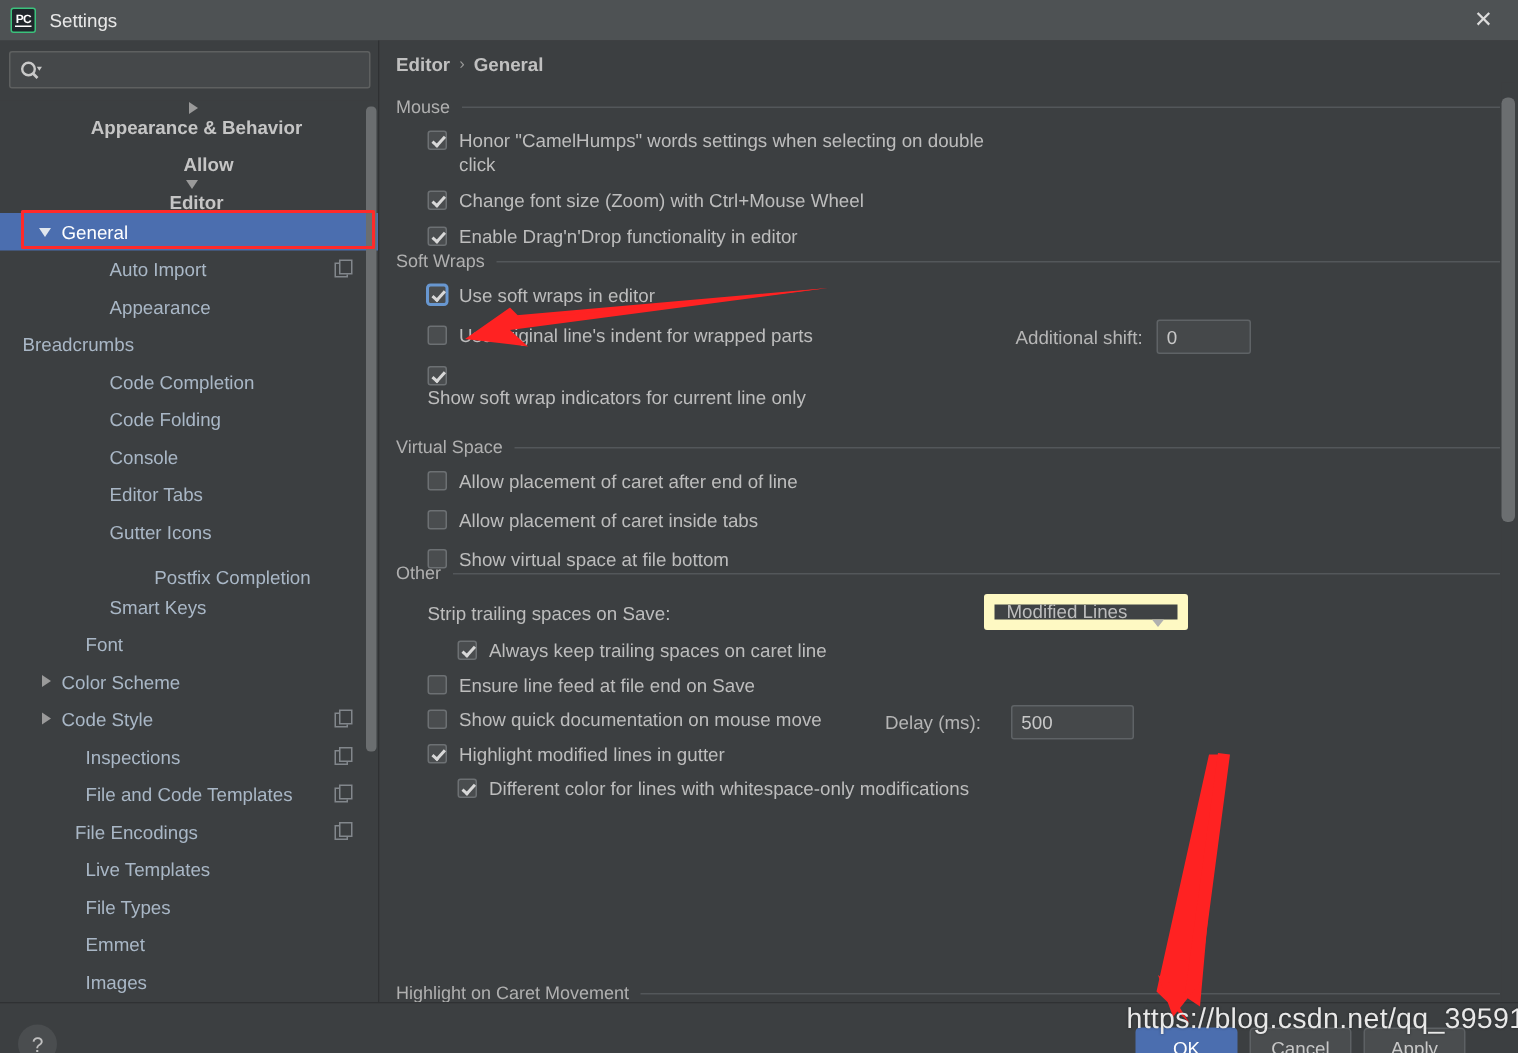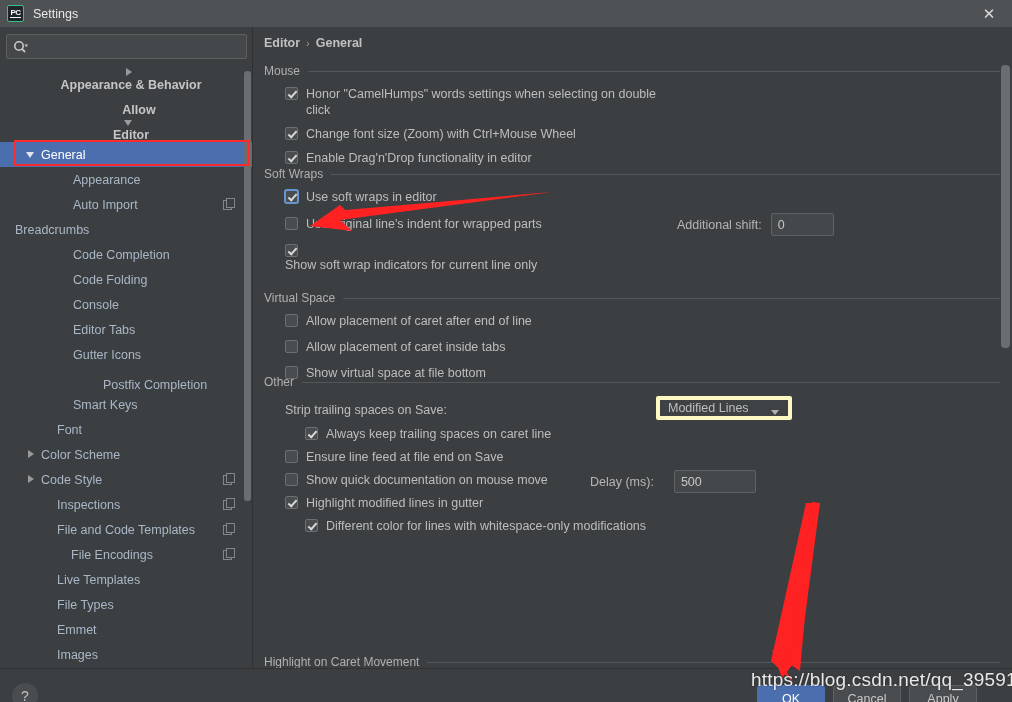--- a/index.html
+++ b/index.html
@@ -221,21 +221,21 @@
     color: #c8c8c8;
     font-family: "Liberation Sans", sans-serif;
     font-size: 12.5px;
     height: 23px;
     padding: 0 6px;
     outline: none;
   }
   .combo {
     position: relative;
     background: #3f4244;
-    border: 4px solid #fef9c3;
+    border: 7px solid #fef9c3;
     border-radius: 2px;
     height: 24px;
     width: 136px;
     display: flex; align-items: center;
     padding-left: 8px;
     color: #bdbdbd;
     font-size: 12.5px;
     cursor: pointer;
   }
   .combo .arrow {
@@ -359,26 +359,26 @@
         <div class="tree-row bold" style="padding-left: 10px;">
           <span class="tree-arrow down"></span>
           <span>Editor</span>
         </div>
         <div class="tree-row selected" style="padding-left: 26px;">
           <span class="tree-arrow down"></span>
           <span>General</span>
         </div>
         <div class="tree-row" style="padding-left: 58px;">
           <span class="tree-arrow"></span>
-          <span>Appearance</span>
-        </div>
-        <div class="tree-row" style="padding-left: 58px;">
-          <span class="tree-arrow"></span>
           <span>Auto Import</span>
           <span class="copy-badge"></span>
+        </div>
+        <div class="tree-row" style="padding-left: 58px;">
+          <span class="tree-arrow"></span>
+          <span>Appearance</span>
         </div>
         <div class="tree-row" style="">
           <span class="tree-arrow"></span>
           <span>Breadcrumbs</span>
         </div>
         <div class="tree-row" style="padding-left: 58px;">
           <span class="tree-arrow"></span>
           <span>Code Completion</span>
         </div>
         <div class="tree-row" style="padding-left: 58px;">
@@ -421,21 +421,21 @@
         <div class="tree-row" style="padding-left: 42px;">
           <span class="tree-arrow"></span>
           <span>Inspections</span>
           <span class="copy-badge"></span>
         </div>
         <div class="tree-row" style="padding-left: 42px;">
           <span class="tree-arrow"></span>
           <span>File and Code Templates</span>
           <span class="copy-badge"></span>
         </div>
-        <div class="tree-row" style="padding-left: 56px;">
+        <div class="tree-row" style="padding-left: 35px;">
           <span class="tree-arrow"></span>
           <span>File Encodings</span>
           <span class="copy-badge"></span>
         </div>
         <div class="tree-row" style="padding-left: 42px;">
           <span class="tree-arrow"></span>
           <span>Live Templates</span>
         </div>
         <div class="tree-row" style="padding-left: 42px;">
           <span class="tree-arrow"></span>

